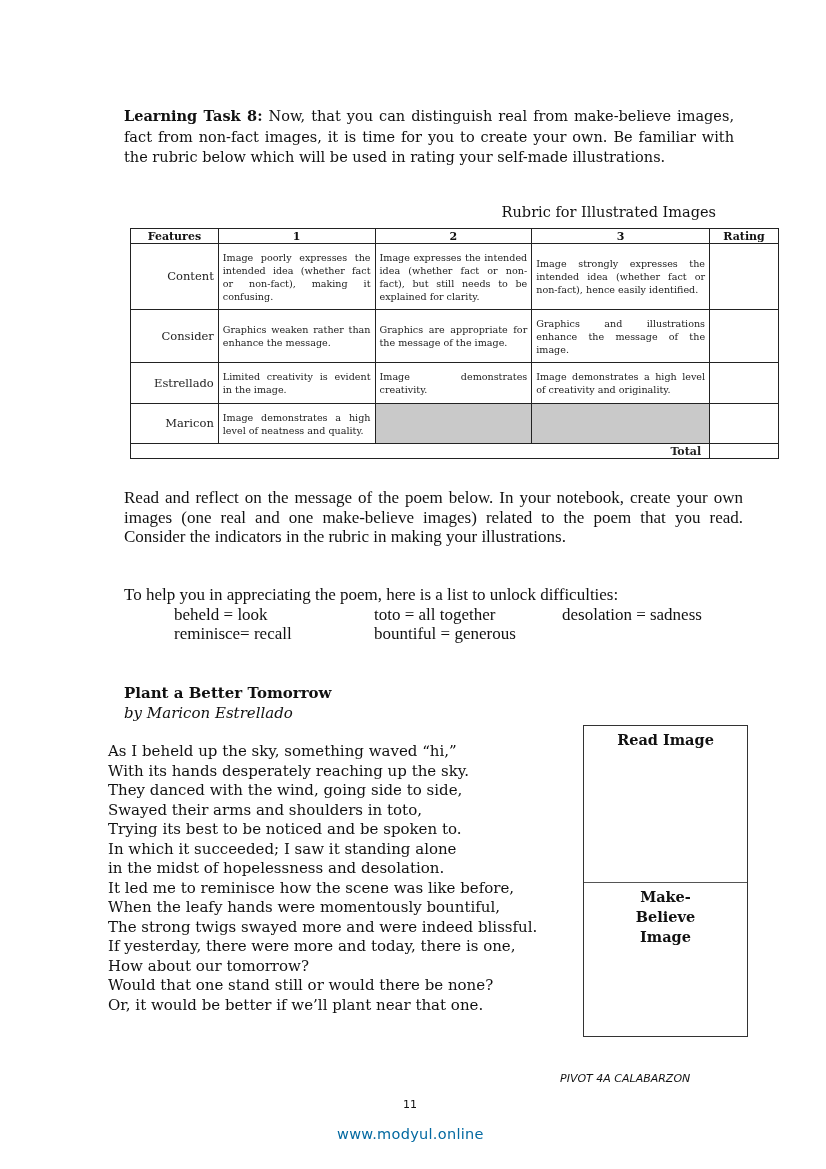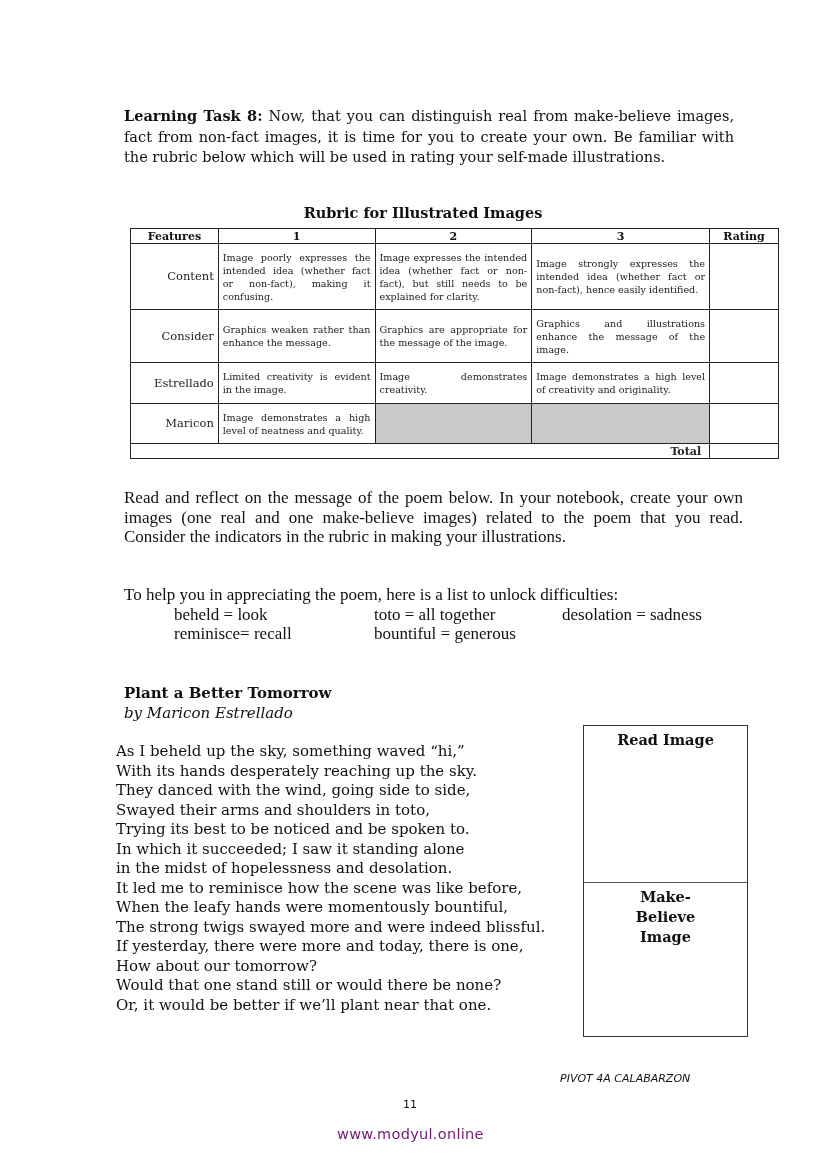--- a/index.html
+++ b/index.html
@@ -1,41 +1,41 @@
 <!DOCTYPE html>
 <html><head>
 <meta charset="utf-8">
 <style>
   html, body { margin:0; padding:0; background:#ffffff; }
   body { width:826px; height:1169px; position:relative; overflow:hidden; color:#111; font-family:"DejaVu Serif", serif; }
   .abs { position:absolute; }
   .intro { left:124px; top:106px; width:610px; font-size:15.5px; line-height:19.6px; text-align:justify; font-family:"Liberation Serif", serif; }
   .intro b { font-family:"DejaVu Serif", serif; font-weight:bold; font-size:14.5px; }
   .intro .txt { font-family:"DejaVu Serif", serif; font-size:14.5px; }
-  .rubric-title { left:130px; top:204px; width:586px; text-align:center; font-weight:bold; font-size:14.5px; }
+  .rubric-title { left:130px; top:204px; width:586px; text-align:right; font-weight:normal; font-size:14.5px; }
   table.rubric { position:absolute; left:130px; top:228px; width:649px; border-collapse:collapse; table-layout:fixed; font-family:"DejaVu Serif", serif; }
   table.rubric td, table.rubric th { border:1.3px solid #222; padding:0 4px; vertical-align:middle; }
   table.rubric th { font-size:11px; font-weight:bold; height:14px; line-height:13px; text-align:center; padding:0; }
   table.rubric td { font-size:9.6px; line-height:13px; text-align:justify; color:#222; }
   table.rubric td.feat { text-align:right; font-size:11.5px; }
   table.rubric td.shade { background:#c9c9c9; }
   table.rubric td.total { text-align:right; font-weight:bold; font-size:11px; padding-right:8px; height:14px; line-height:13px; }
   .para { left:124px; top:488px; width:619px; font-family:"Liberation Serif", serif; font-size:17px; line-height:19.6px; text-align:justify; }
   .help { left:124px; top:585px; font-family:"Liberation Serif", serif; font-size:17px; line-height:19.6px; width:620px; }
   .vocab { display:grid; grid-template-columns:200px 188px 180px; padding-left:50px; }
   .poem-title { left:124px; top:684px; font-weight:bold; font-size:15px; }
   .poem-author { left:124px; top:704px; font-style:italic; font-size:15px; }
-  .poem { left:116px; top:742px; font-size:15px; line-height:19.5px; white-space:nowrap; }
+  .poem { left:108px; top:742px; font-size:15px; line-height:19.5px; white-space:nowrap; }
   .boxes { left:583px; top:725px; width:163px; height:310px; border:1px solid #333; }
   .box { position:absolute; left:0; width:163px; text-align:center; font-weight:bold; font-size:14.5px; line-height:20px; }
   .box.real { top:0; height:157px; border-bottom:1px solid #555; padding-top:4px; box-sizing:border-box; }
   .box.mb { top:157px; padding-top:4px; }
   .footer-right { left:560px; top:1072px; font-style:italic; font-size:11px; font-family:"DejaVu Sans", sans-serif; }
   .page-num { left:403px; top:1098px; font-size:11px; font-family:"DejaVu Sans", sans-serif; }
-  .watermark { left:337px; top:1126px; font-size:14.5px; color:#701a75; font-family:"DejaVu Sans", sans-serif; letter-spacing:0.3px; }
+  .watermark { left:337px; top:1126px; font-size:14.5px; color:#0369a1; font-family:"DejaVu Sans", sans-serif; letter-spacing:0.3px; }
 </style>
 </head>
 <body>
 
 <div class="abs intro"><b>Learning Task 8:</b><span class="txt"> Now, that you can distinguish real from make-believe images, fact from non-fact images, it is time for you to create your own. Be familiar with the rubric below which will be used in rating your self-made illustrations.</span></div>
 
 <div class="abs rubric-title">Rubric for Illustrated Images</div>
 
 <table class="rubric">
   <colgroup>

